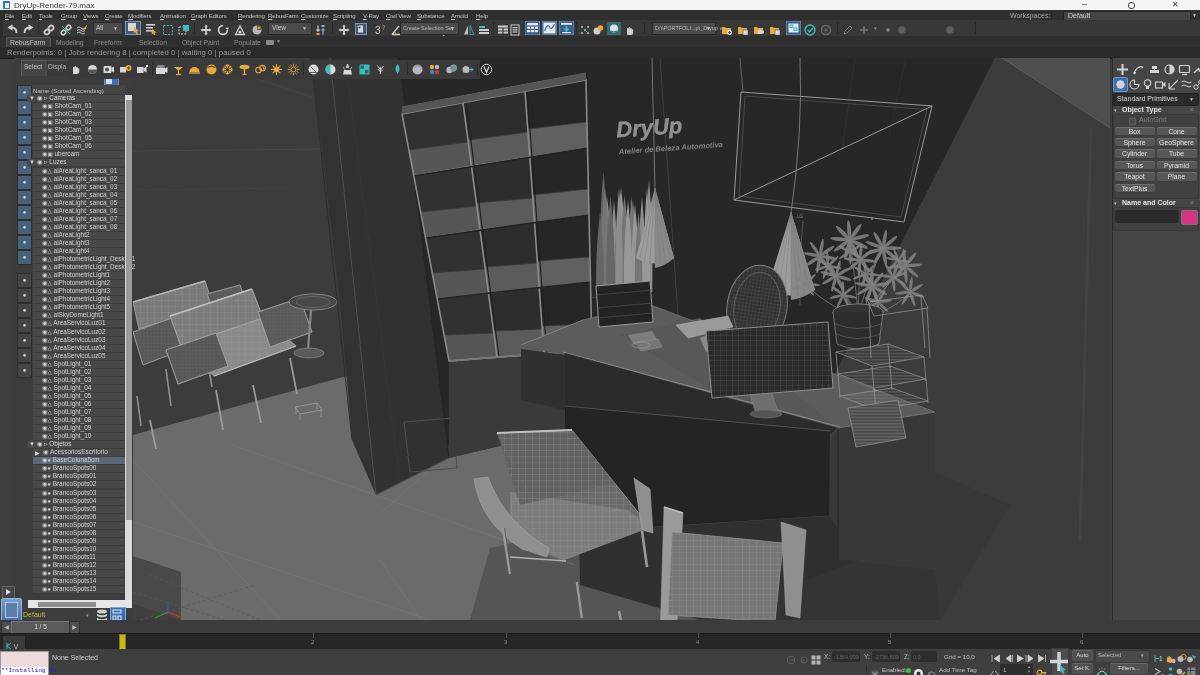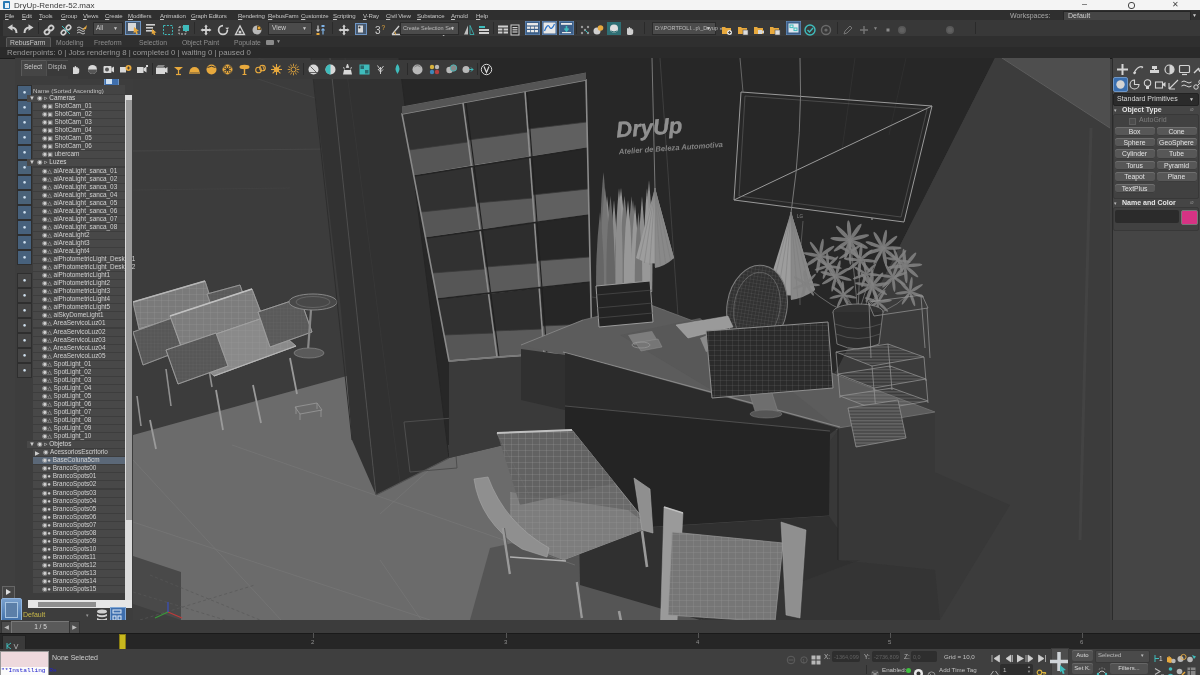--- a/index.html
+++ b/index.html
@@ -8,21 +8,21 @@
   .abs{position:absolute;}
   .txt{position:absolute;white-space:nowrap;}
 </style>
 </head>
 <body>
 <div id="app">
 
   <div class="abs" style="left:0;top:0;width:1200px;height:10px;background:#f4f4f4;"></div>
   <div class="abs" style="left:3px;top:1px;width:7px;height:8px;background:#2a7ab5;border-radius:1px;"></div>
   <div class="abs" style="left:4.5px;top:2.5px;width:4px;height:5px;background:#e8f2fa;"></div>
-  <div class="txt" style="left:14px;top:1px;font-size:8px;color:#3a3a3a;">DryUp-Render-52.max</div>
+  <div class="txt" style="left:14px;top:1px;font-size:8px;color:#3a3a3a;">DryUp-Render-79.max</div>
   <div class="txt" style="left:1082px;top:-1px;font-size:9px;color:#444;">–</div>
   <div class="abs" style="left:1128px;top:2px;width:5px;height:5px;border:1.5px solid #444;border-radius:3px;"></div>
   <div class="txt" style="left:1172px;top:0px;font-size:8px;color:#444;">✕</div>
   <div class="abs" style="left:0;top:10px;width:1200px;height:10px;background:#2f2f2f;"></div>
   <div class="txt" style="left:5px;top:11.5px;font-size:6.1px;color:#c4c4c4;letter-spacing:-0.15px;"><span style="text-decoration:underline">F</span>ile</div>
   <div class="txt" style="left:22px;top:11.5px;font-size:6.1px;color:#c4c4c4;letter-spacing:-0.15px;"><span style="text-decoration:underline">E</span>dit</div>
   <div class="txt" style="left:39px;top:11.5px;font-size:6.1px;color:#c4c4c4;letter-spacing:-0.15px;"><span style="text-decoration:underline">T</span>ools</div>
   <div class="txt" style="left:61px;top:11.5px;font-size:6.1px;color:#c4c4c4;letter-spacing:-0.15px;"><span style="text-decoration:underline">G</span>roup</div>
   <div class="txt" style="left:83px;top:11.5px;font-size:6.1px;color:#c4c4c4;letter-spacing:-0.15px;"><span style="text-decoration:underline">V</span>iews</div>
   <div class="txt" style="left:105px;top:11.5px;font-size:6.1px;color:#c4c4c4;letter-spacing:-0.15px;"><span style="text-decoration:underline">C</span>reate</div>

